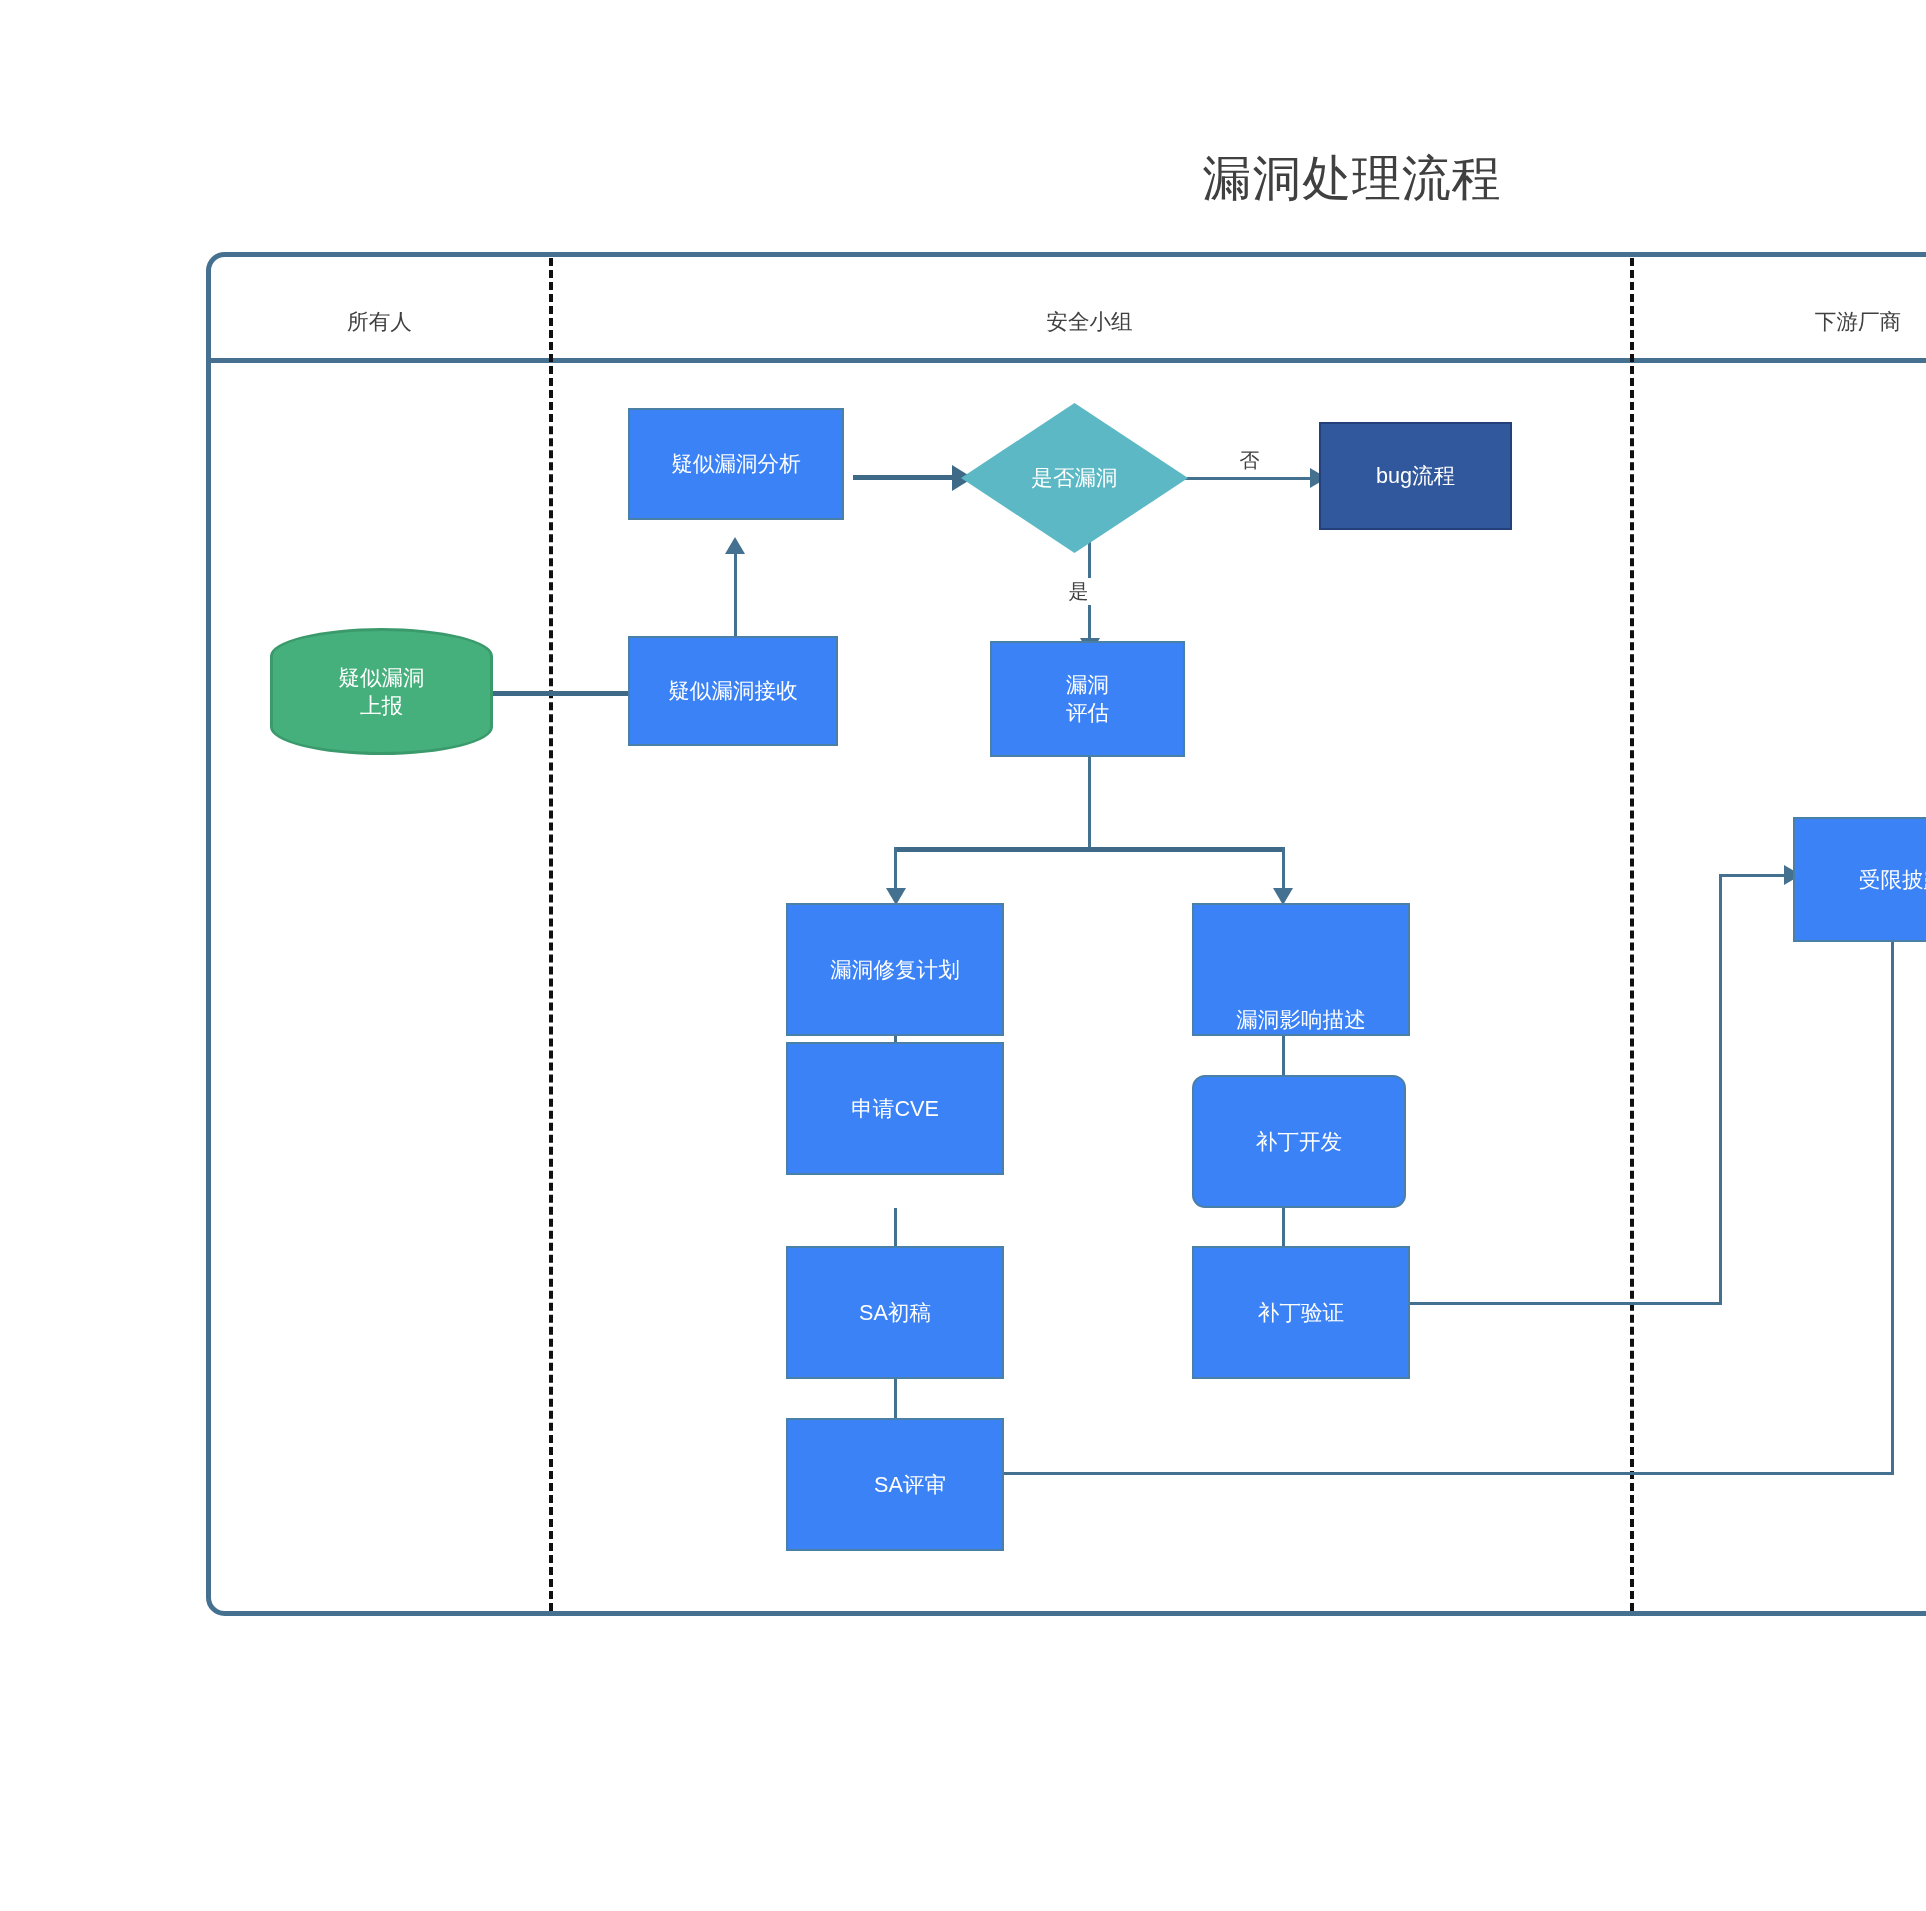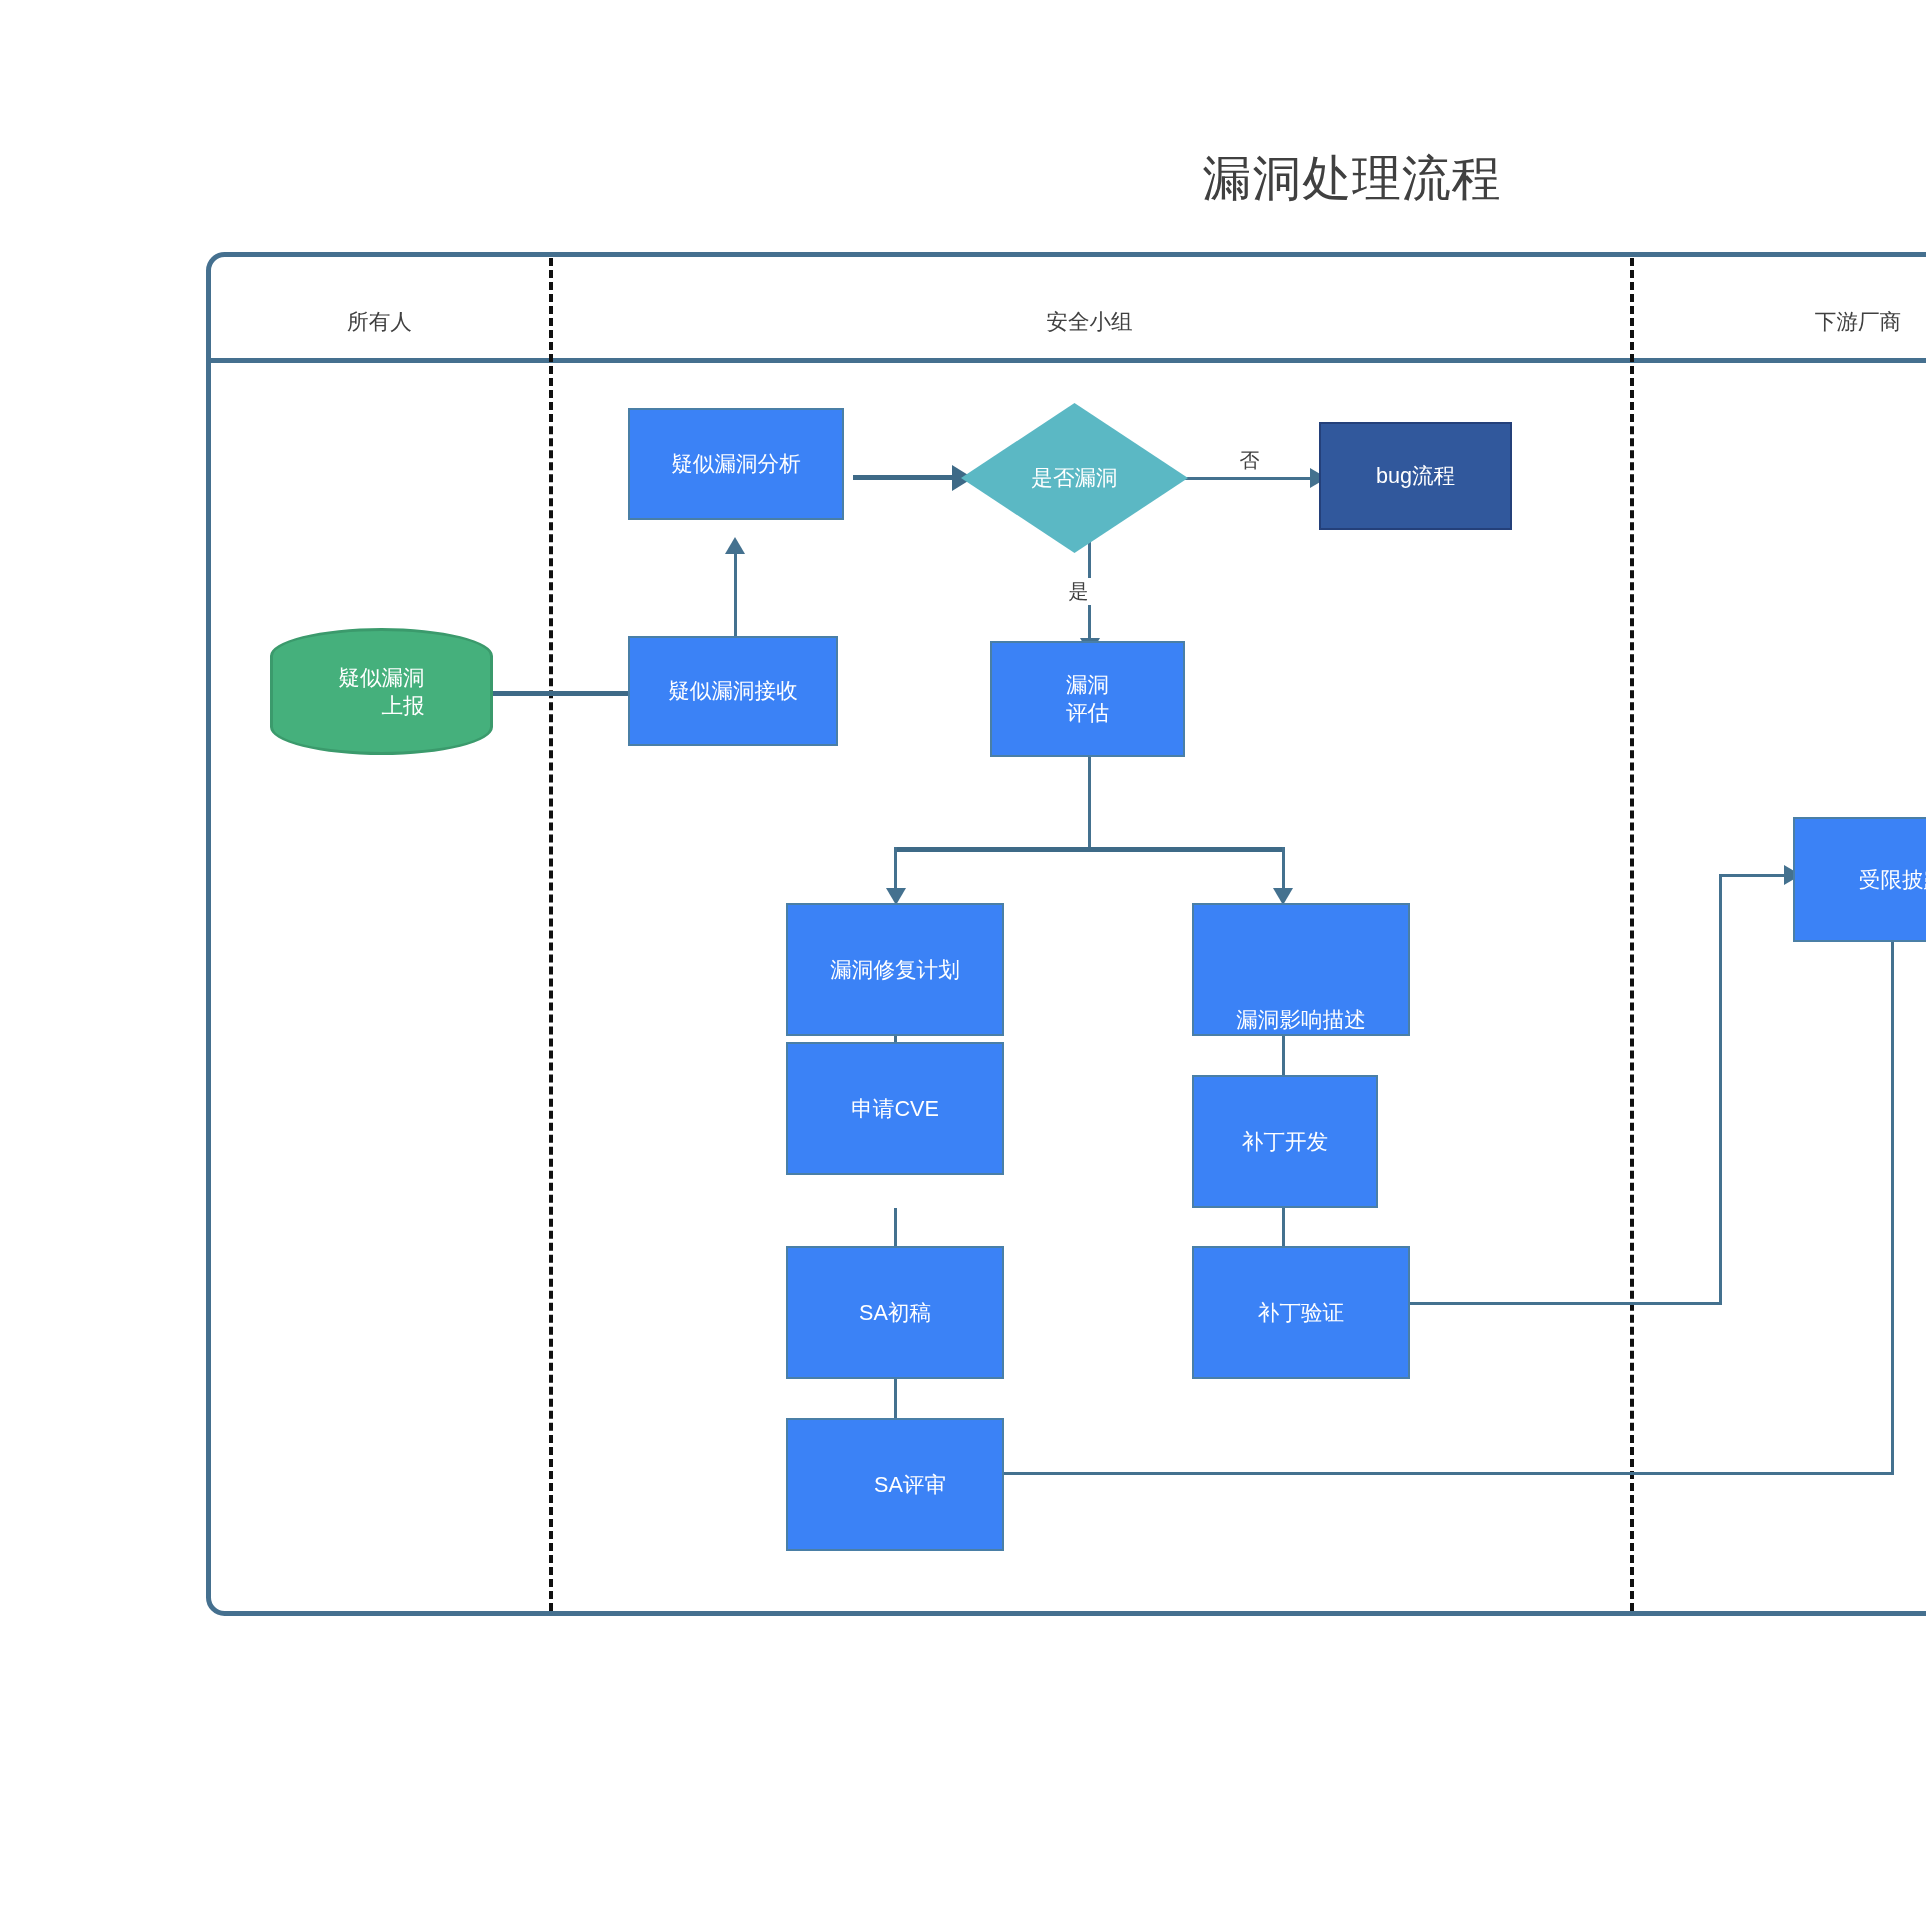--- a/index.html
+++ b/index.html
@@ -33,21 +33,21 @@
   .node{
     position:absolute;box-sizing:border-box;
     display:flex;align-items:center;justify-content:center;
     text-align:center;color:#ffffff;font-size:21.6px;line-height:1.28;
     white-space:pre-line;
   }
   .node.process{
     background:#3b82f6;border:2.3px solid #4A7FA6;
   }
   .node.terminator{
-    background:#45B07C;border:3.5px solid #3B9A6C;border-radius:50% / 22%;text-align:right;
+    background:#45B07C;border:3.5px solid #3B9A6C;border-radius:50% / 22%;
   }
   .node.decision{
     background:transparent;border:0;
   }
   .node.dark{
     background:#31589C;border:2.3px solid #24407A;justify-content:center;
   }
   .diamond-shape{
     position:absolute;inset:0;
     background:#5BB8C4;
@@ -172,21 +172,21 @@
   </div>
 
   <div class="node process" style="left:1192px;top:903px;width:218px;height:133px;align-items:flex-end;">
     <span>漏洞影响描述</span>
   </div>
 
   <div class="node process" style="left:786px;top:1042px;width:218px;height:133px;">
     <span>申请CVE</span>
   </div>
 
-  <div class="node process" style="left:1192px;top:1075px;width:186px;height:133px;">
+  <div class="node process" style="left:1192px;top:1075px;width:214px;height:133px;border-radius:13px;">
     <span>补丁开发</span>
   </div>
 
   <div class="node process" style="left:786px;top:1246px;width:218px;height:133px;">
     <span>SA初稿</span>
   </div>
 
   <div class="node process" style="left:1192px;top:1246px;width:218px;height:133px;">
     <span>补丁验证</span>
   </div>

